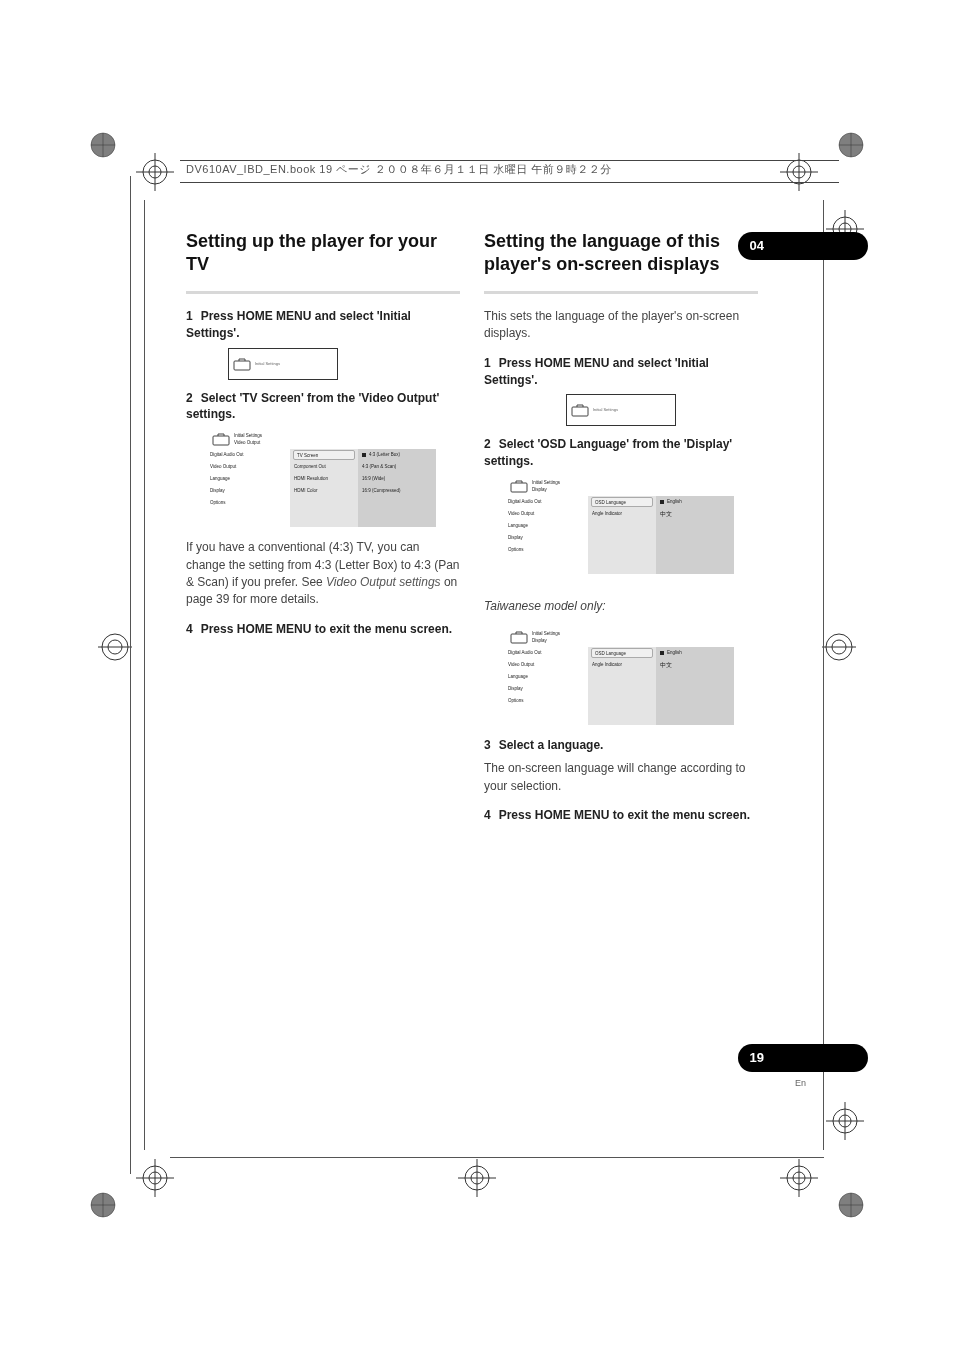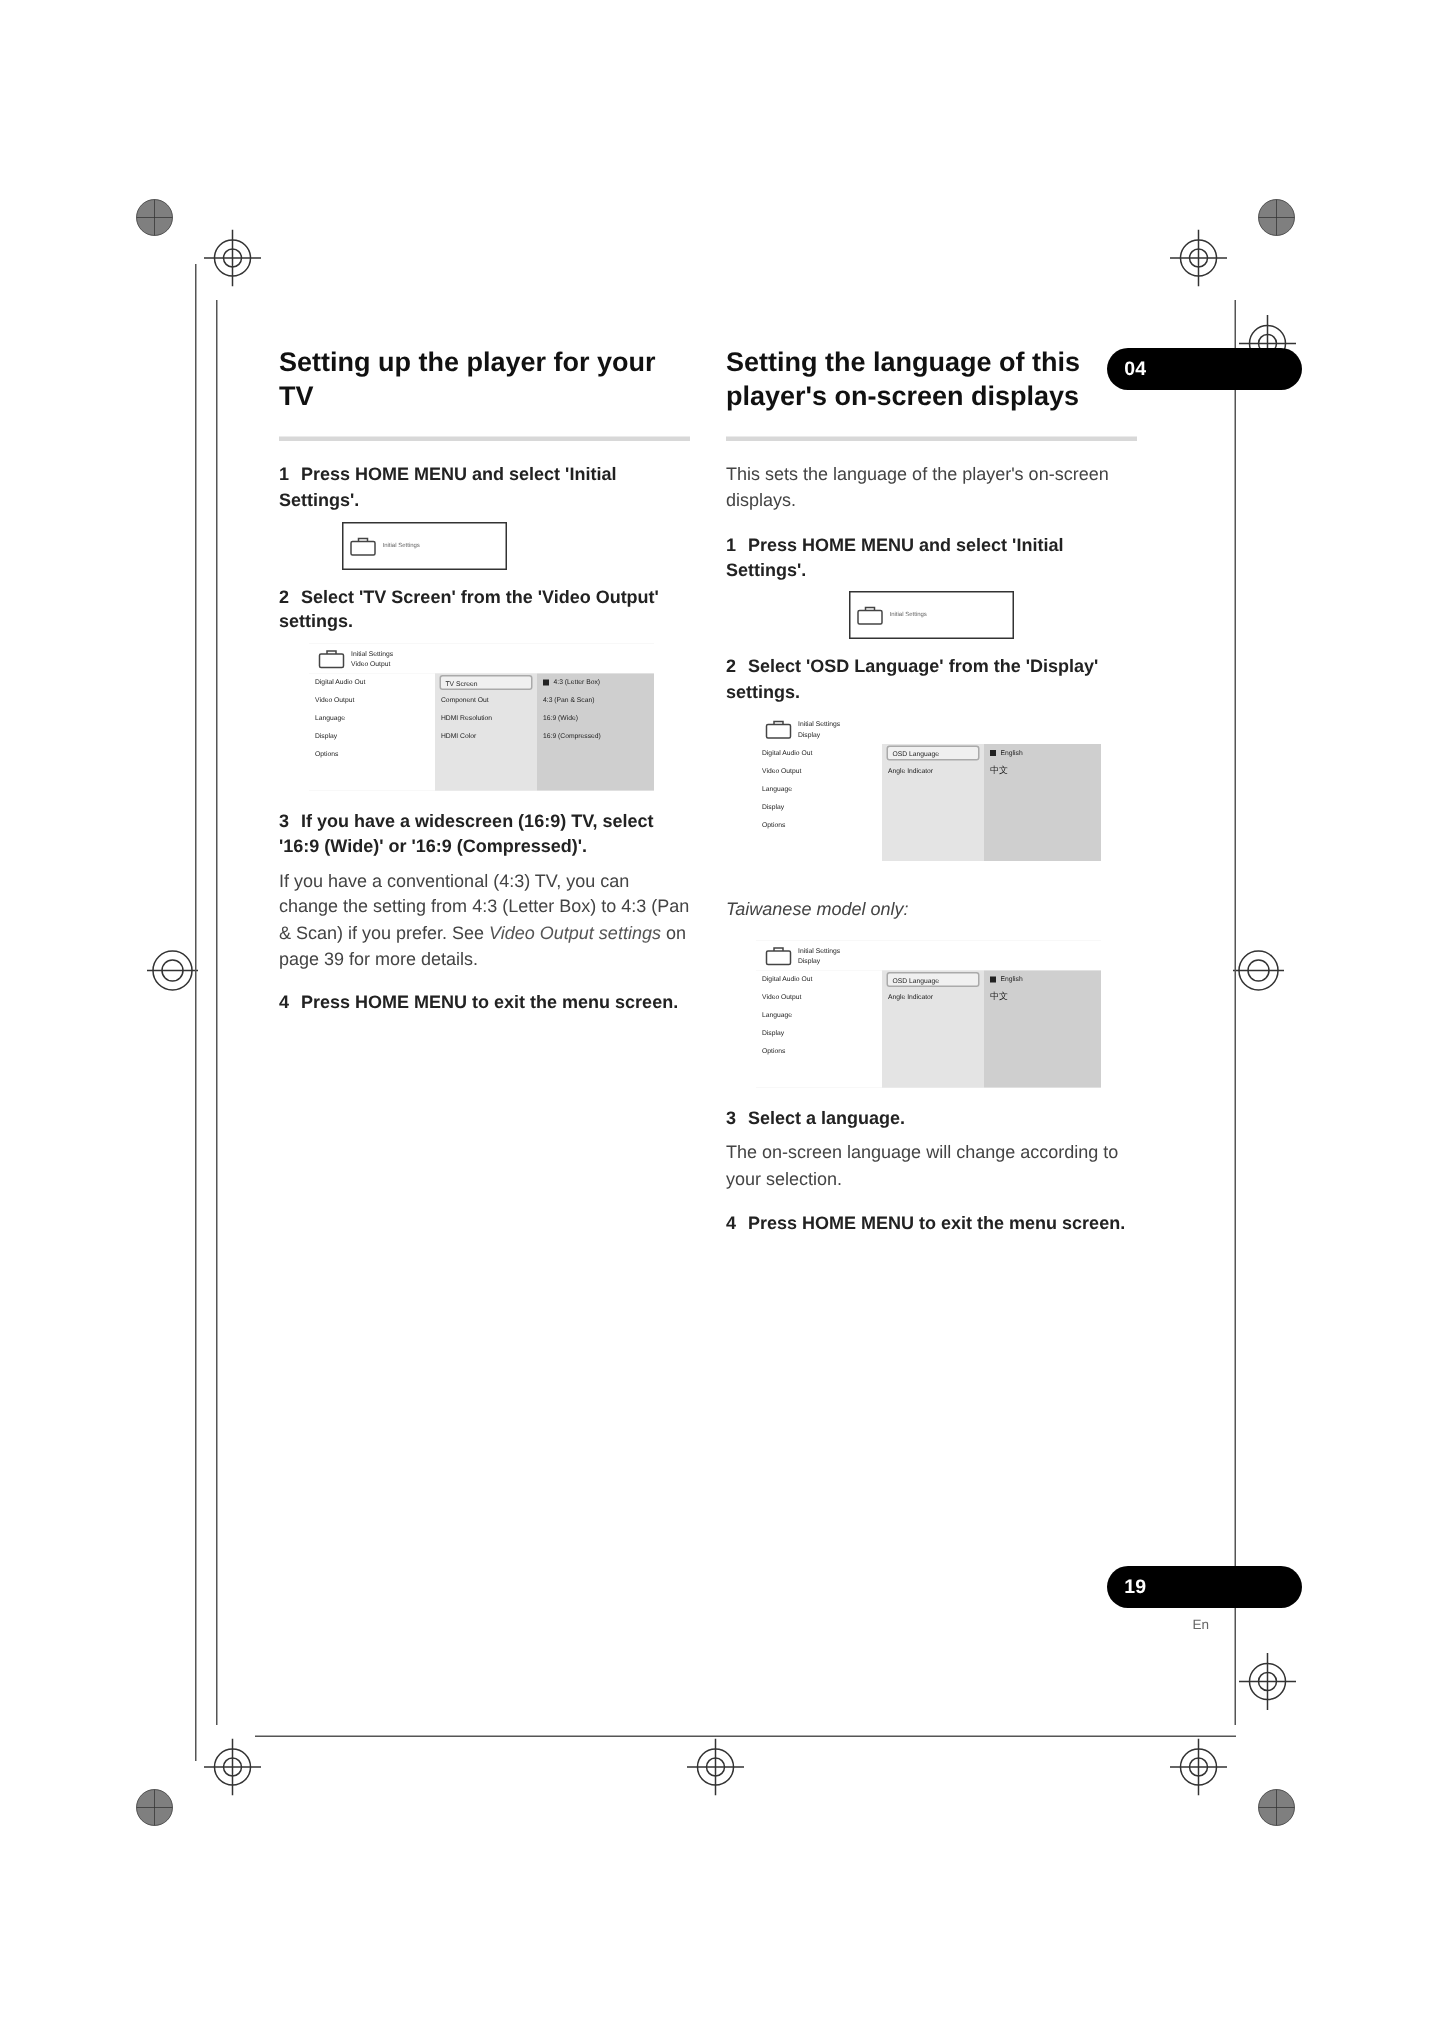--- a/index.html
+++ b/index.html
@@ -163,20 +163,25 @@
         <circle cx="19" cy="19" r="6" fill="none" stroke="#333" stroke-width="1"></circle>
         <path d="M0 19h38M19 0v38" stroke="#333" stroke-width="1"></path>
       </svg>
   </div>
 
   <div class="trimv" style="left:130px; top:176px; bottom:176px;"></div>
   <div class="trimv" style="left:144px; top:200px; bottom:200px;"></div>
   <div class="trimv" style="right:130px; top:200px; bottom:200px;"></div>
   <div class="trimh" style="left:170px; right:130px; bottom:192px;"></div>
 
+  <div class="metaheader">
+    <div class="line"></div>
+    <div class="text">DV610AV_IBD_EN.book  19 ページ  ２００８年６月１１日  水曜日  午前９時２２分</div>
+    <div class="line bot"></div>
+  </div>
 
   <div class="chapterpill">
     <div class="circle">04</div>
   </div>
 
   <div class="pagepill">
     <div class="circle">19</div>
   </div>
   <div class="pagelang">En</div>
 
@@ -228,23 +233,20 @@
             <div class="row">HDMI Color</div>
           </div>
           <div class="right">
             <div class="row"><span class="mark"></span><span>4:3 (Letter Box)</span></div>
             <div class="row">4:3 (Pan &amp; Scan)</div>
             <div class="row">16:9 (Wide)</div>
             <div class="row">16:9 (Compressed)</div>
           </div>
         </div>
 
-        <p class="step">
-          <span class="num">3</span><span class="bold">If you have a widescreen (16:9) TV, select '16:9 (Wide)' or '16:9 (Compressed)'.</span>
-        </p>
         <p class="body">
           <span>If you have a conventional (4:3) TV, you can change the setting from </span><span class="bold">4:3 (Letter Box)</span><span> to </span><span class="bold">4:3 (Pan &amp; Scan)</span><span> if you prefer. See </span><span class="italic">Video Output settings</span><span> on page 39 for more details.</span>
         </p>
 
         <p class="step">
           <span class="num">4</span><span class="bold">Press HOME MENU to exit the menu screen.</span>
         </p>
       </div>
 
       <div class="col">

